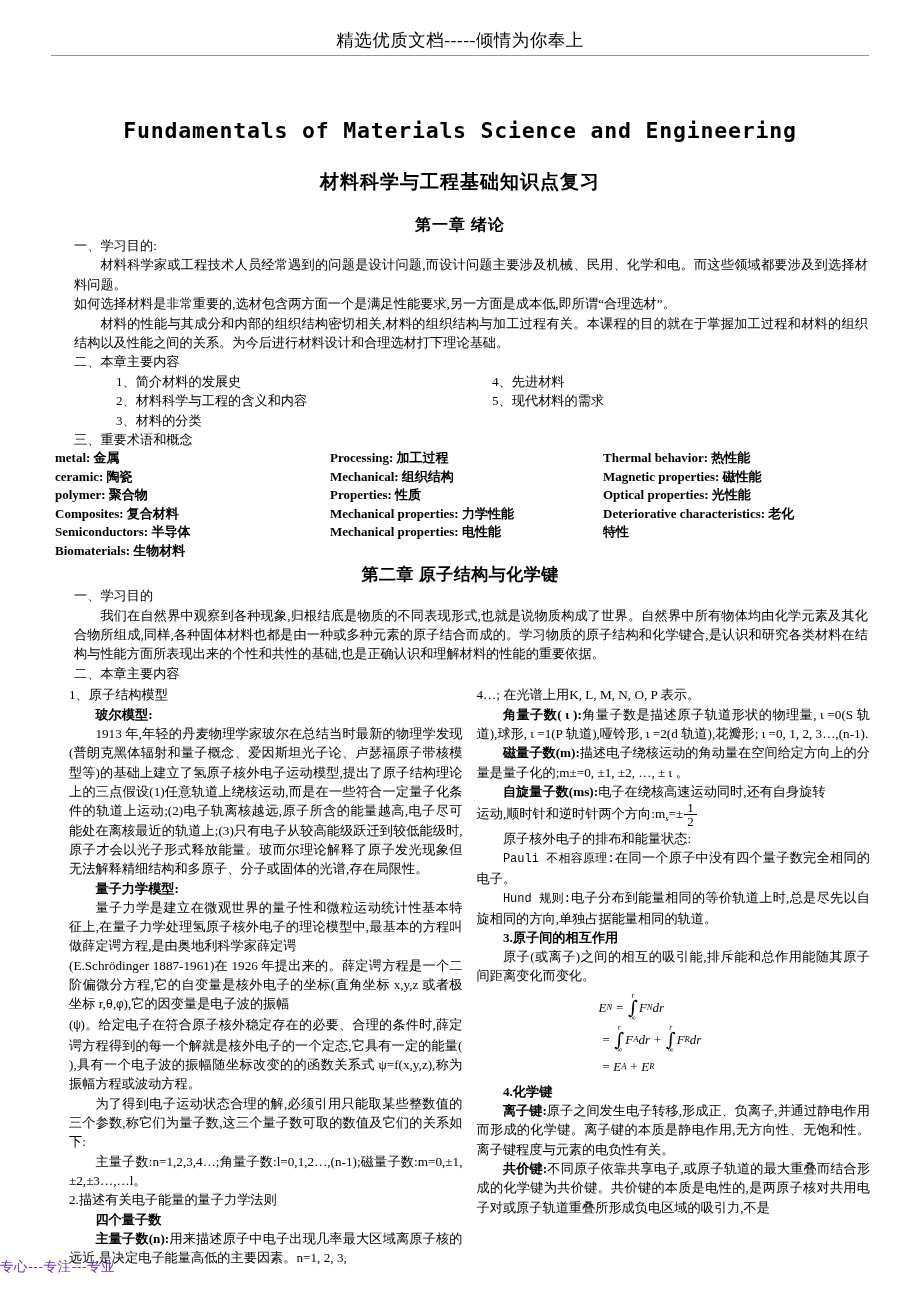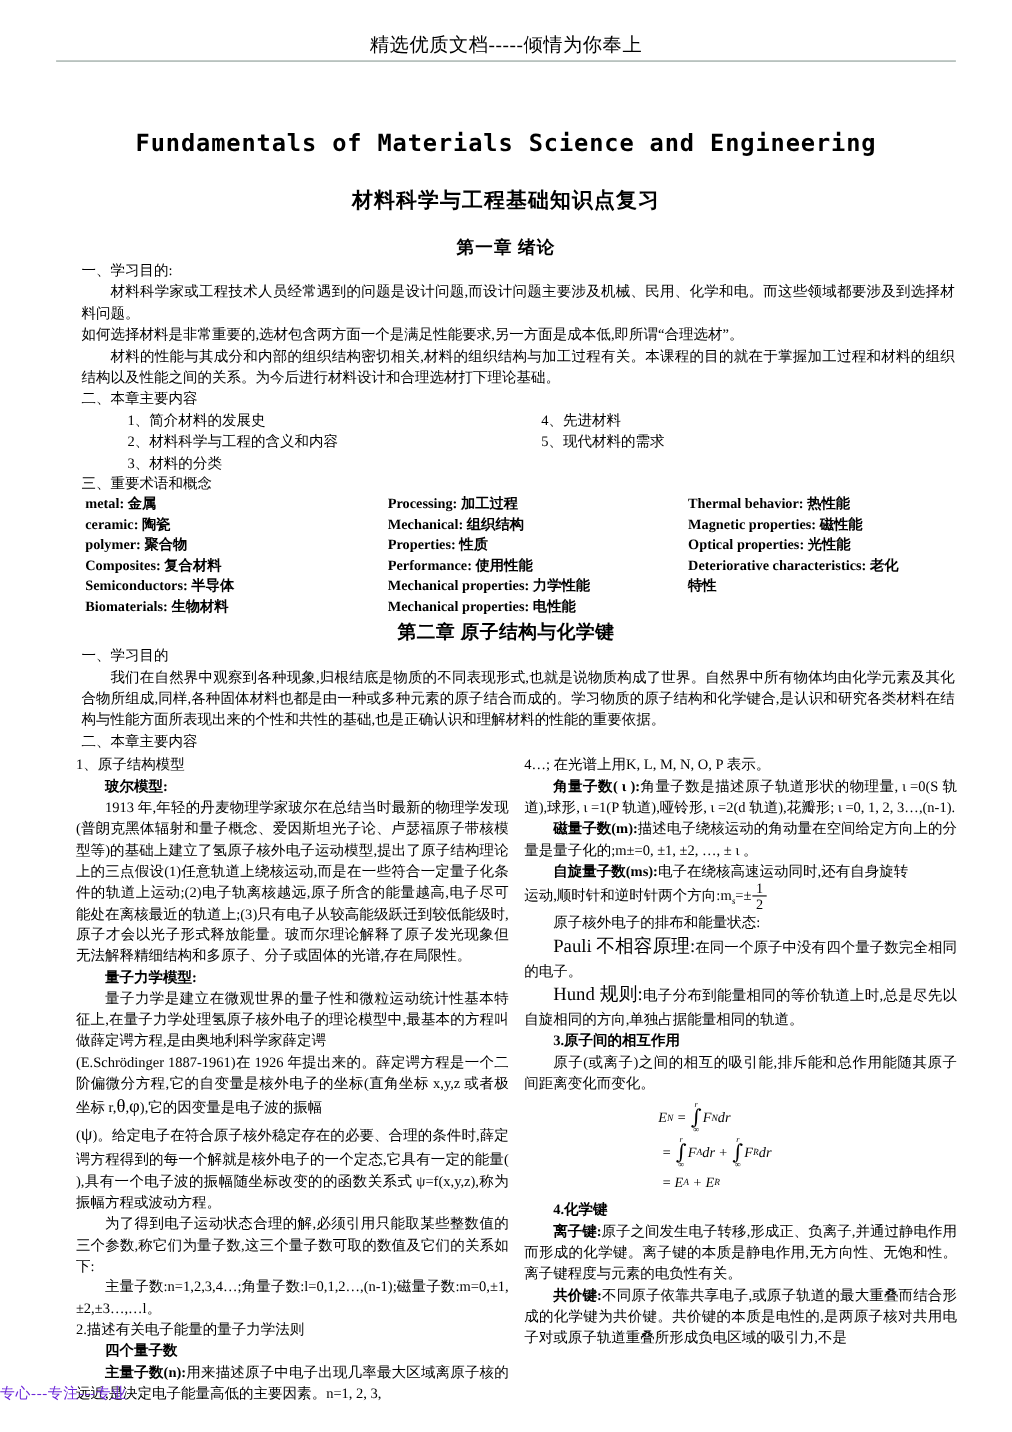--- a/index.html
+++ b/index.html
@@ -91,21 +91,20 @@
   .content-cols .col-a { width: 380px; }
   .content-cols .col-b { width: 380px; }
   .content-cols p { margin: 0; }
 
   
   .term-grid {
     display: flex;
     padding-left: 43px;
     font-size: 13px;
     line-height: 1.42;
-    justify-content: center;
   }
   .term-grid .tcol { }
   .term-grid .tcol.c1 { width: 275px; }
   .term-grid .tcol.c2 { width: 273px; }
   .term-grid .tcol.c3 { width: 260px; }
   .term-grid p { margin: 0; font-weight: bold; }
 
   
   .two-col {
     display: flex;
@@ -116,21 +115,21 @@
     width: 399px;
     font-size: 13.2px;
     line-height: 1.465;
     text-align: justify;
   }
   .two-col .col.left { margin-right: 14px; }
   .two-col .col p { margin: 0; }
   .ind { text-indent: 2em; }
   .ind-b { text-indent: 2em; font-weight: bold; }
   .bold { font-weight: bold; }
-  .mono { font-family: Liberation Serif, serif; font-size: 17px; }
+  .mono { font-family: Liberation Mono, monospace; font-size: 12px; }
 
   
   .frac {
     display: inline-block;
     vertical-align: middle;
     text-align: center;
     line-height: 1.02;
     font-size: 13px;
     margin: 0 1px;
   }
@@ -219,21 +218,20 @@
       <p>ceramic: 陶瓷</p>
       <p>polymer: 聚合物</p>
       <p>Composites: 复合材料</p>
       <p>Semiconductors: 半导体</p>
       <p>Biomaterials: 生物材料</p>
     </div>
     <div class="tcol c2">
       <p>Processing: 加工过程</p>
       <p>Mechanical: 组织结构</p>
       <p>Properties: 性质</p>
-      <p>Performance: 使用性能</p>
       <p>Mechanical properties: 力学性能</p>
       <p>Mechanical properties: 电性能</p>
     </div>
     <div class="tcol c3">
       <p>Thermal behavior: 热性能</p>
       <p>Magnetic properties: 磁性能</p>
       <p>Optical properties: 光性能</p>
       <p>Deteriorative characteristics: 老化</p>
       <p>特性</p>
     </div>

